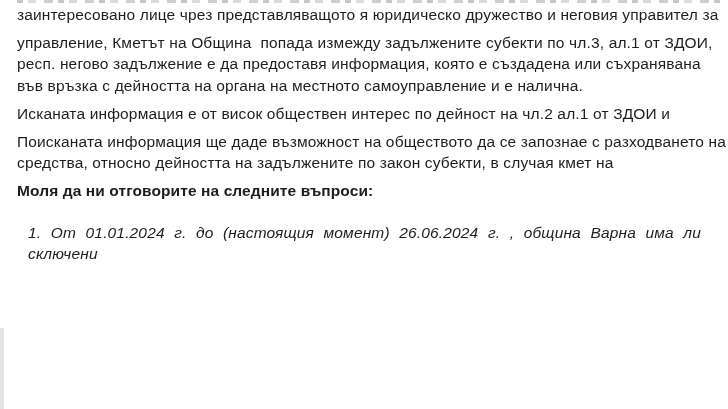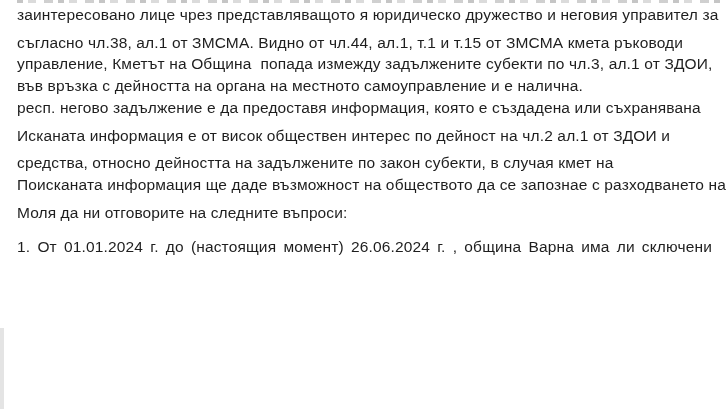--- a/index.html
+++ b/index.html
@@ -40,59 +40,59 @@
     background: #e4e4e4;
   }
   .content {
     position: relative;
     padding: 4px 16px 0 17px;
   }
   .para { margin: 0 0 6px 0; }
   .para-first { }
   .line { white-space: pre; }
   .q-head {
-    margin: 0 0 13px 0;
-    font-weight: 400;
+    margin: 0 0 20px 0;
+    font-weight: 700;
     letter-spacing: 0.1px;
   }
   .q-item {
-    margin: 0;
+    margin: 11px;
     text-align: justify;
     text-align-last: justify;
     white-space: normal;
+    font-style: italic;
   }
 </style>
 </head>
 <body>
 
 <div class="page">
 
   <div class="cropped-remnant"></div>
   <div class="edge-shadow"></div>
 
   <div class="content">
 
     <div class="para para-first">
       <div class="line">заинтересовано лице чрез представляващото я юридическо дружество и неговия управител за</div>
     </div>
 
     <div class="para">
-      <div class="line">съгласно чл.38, ал.1 от ЗМСМА. Видно от чл.44, ал.1, т.1 и т.15 от ЗМСМА кмета ръководи</div>
       <div class="line">управление, Кметът на Община  попада измежду задължените субекти по чл.3, ал.1 от ЗДОИ,</div>
+      <div class="line">респ. негово задължение е да предоставя информация, която е създадена или съхранявана</div>
       <div class="line">във връзка с дейността на органа на местното самоуправление и е налична.</div>
-      <div class="line">респ. негово задължение е да предоставя информация, която е създадена или съхранявана</div>
     </div>
 
     <div class="para">
       <div class="line">Исканата информация е от висок обществен интерес по дейност на чл.2 ал.1 от ЗДОИ и</div>
     </div>
 
     <div class="para">
+      <div class="line">Поисканата информация ще даде възможност на обществото да се запознае с разходването на</div>
       <div class="line">средства, относно дейността на задължените по закон субекти, в случая кмет на</div>
-      <div class="line">Поисканата информация ще даде възможност на обществото да се запознае с разходването на</div>
     </div>
 
     <div class="q-head">Моля да ни отговорите на следните въпроси:</div>
 
     <div class="q-item">1. От 01.01.2024 г. до (настоящия момент) 26.06.2024 г. , община Варна има ли сключени</div>
 
   </div>
 </div>
 
 </body></html>

